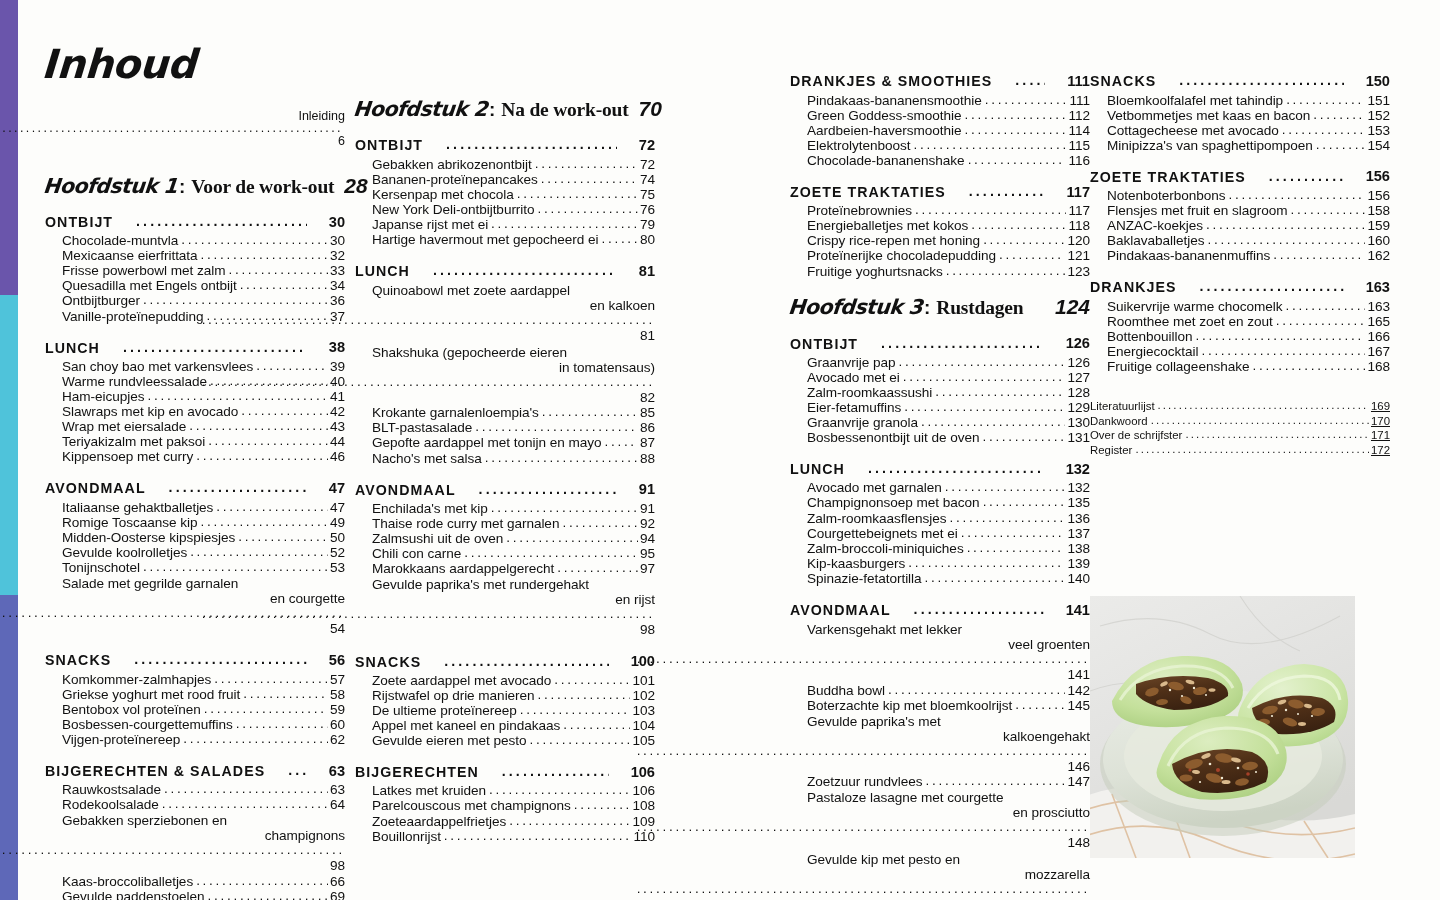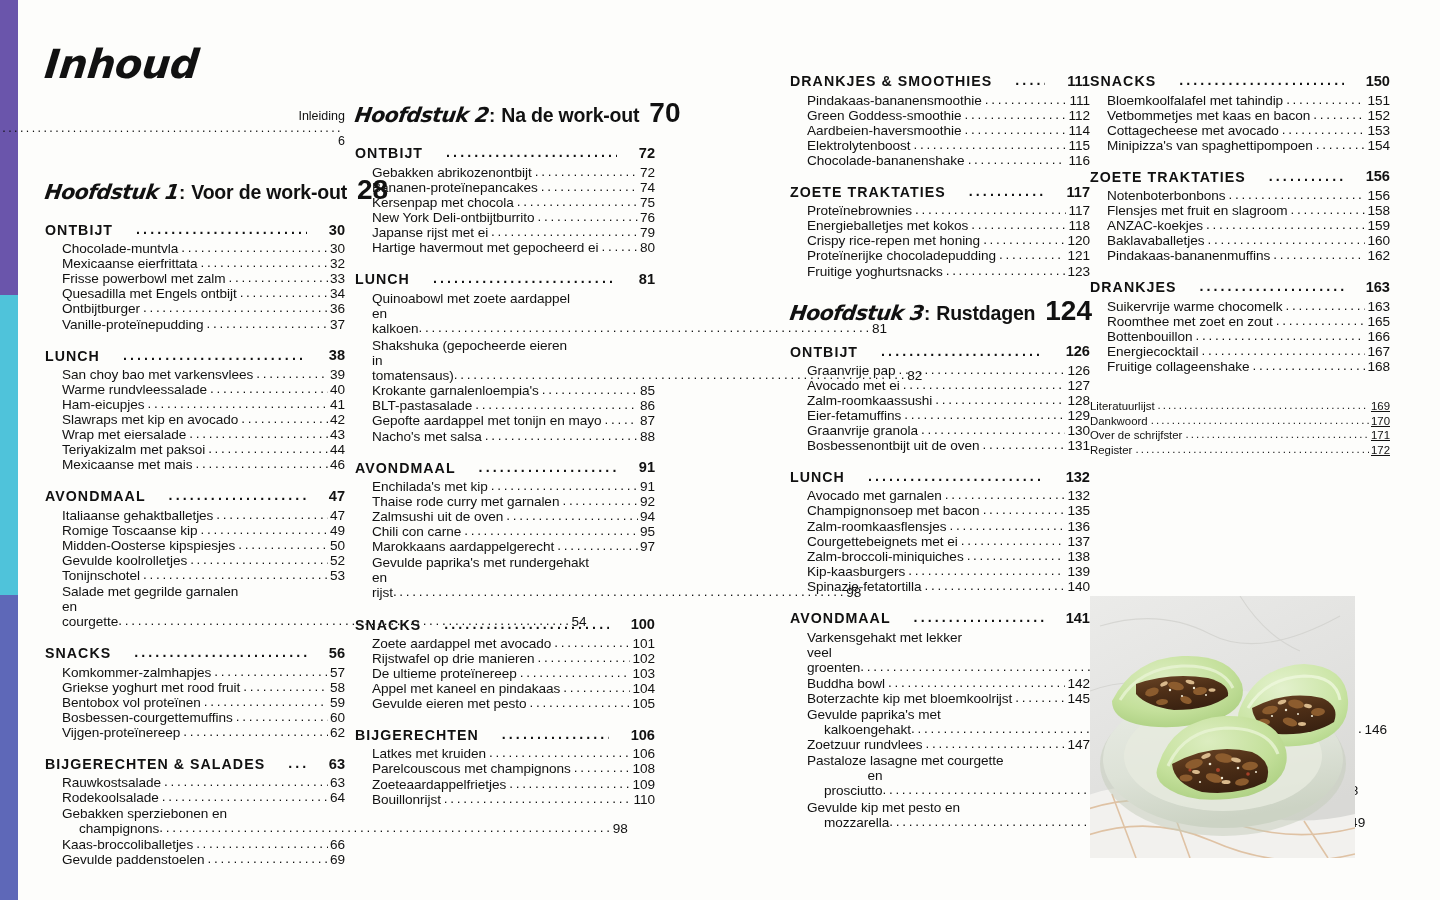--- a/index.html
+++ b/index.html
@@ -89,26 +89,28 @@
     letter-spacing:-0.6px;
     transform:skewX(-8deg);
     white-space:nowrap;
   }
   .chapter .colon { font-size:19px; font-weight:600; margin-right:6px; }
   .chapter .name {
     font-size:19.5px;
     font-weight:700;
     white-space:nowrap;
     letter-spacing:-0.2px;
+    font-family:Liberation Serif, serif;
   }
   .chapter .cpage {
-    font-size:28px;
+    font-size:21px;
     font-weight:700;
     margin-left:auto;
     padding-left:10px;
+    font-style:italic;
   }
 
   
   .section {
     font-size:14.2px;
     font-weight:700;
     letter-spacing:1.05px;
     margin-top:17px;
     margin-bottom:5px;
     gap:20px;
@@ -124,21 +126,21 @@
     padding-left:17px;
     margin-bottom:1.5px;
     letter-spacing:-0.05px;
   }
   .entry .dots { letter-spacing:2.7px; position:relative; top:-1px; }
   .entry .pg { font-size:13.6px; }
 
   
   .entry.wrap { display:block; }
   .entry.wrap .l1 { display:block; }
-  .entry.wrap .l2 { display:flex; align-items:flex-end; width:100%; }
+  .entry.wrap .l2 { display:flex; align-items:flex-end; width:100%;flex-direction:column; }
   .entry.wrap .l2.ind { padding-left:17px;text-align:right; }
 
   
   .backmatter { margin-top:27px; }
   .bm-row { font-size:11.4px; margin-bottom:3.5px; }
   .bm-row .dots { letter-spacing:2.1px; position:relative; top:-1px; }
   .bm-row .pg { font-size:11.4px;text-decoration:underline; }
 
   
   #photo {
@@ -238,21 +240,21 @@
           <span class="txt">Wrap met eiersalade</span>
           <span class="dots">......................................................................</span>
           <span class="pg">43</span>
         </div>
         <div class="row entry">
           <span class="txt">Teriyakizalm met paksoi</span>
           <span class="dots">......................................................................</span>
           <span class="pg">44</span>
         </div>
         <div class="row entry">
-          <span class="txt">Mexicaanse met mais</span>
+          <span class="txt">Kippensoep met curry</span>
           <span class="dots">......................................................................</span>
           <span class="pg">46</span>
         </div>
         <div class="row section">
           <span class="txt">AVONDMAAL</span>
           <span class="dots">......................................................................</span>
           <span class="pg">47</span>
         </div>
         <div class="row entry">
           <span class="txt">Italiaanse gehaktballetjes</span>

